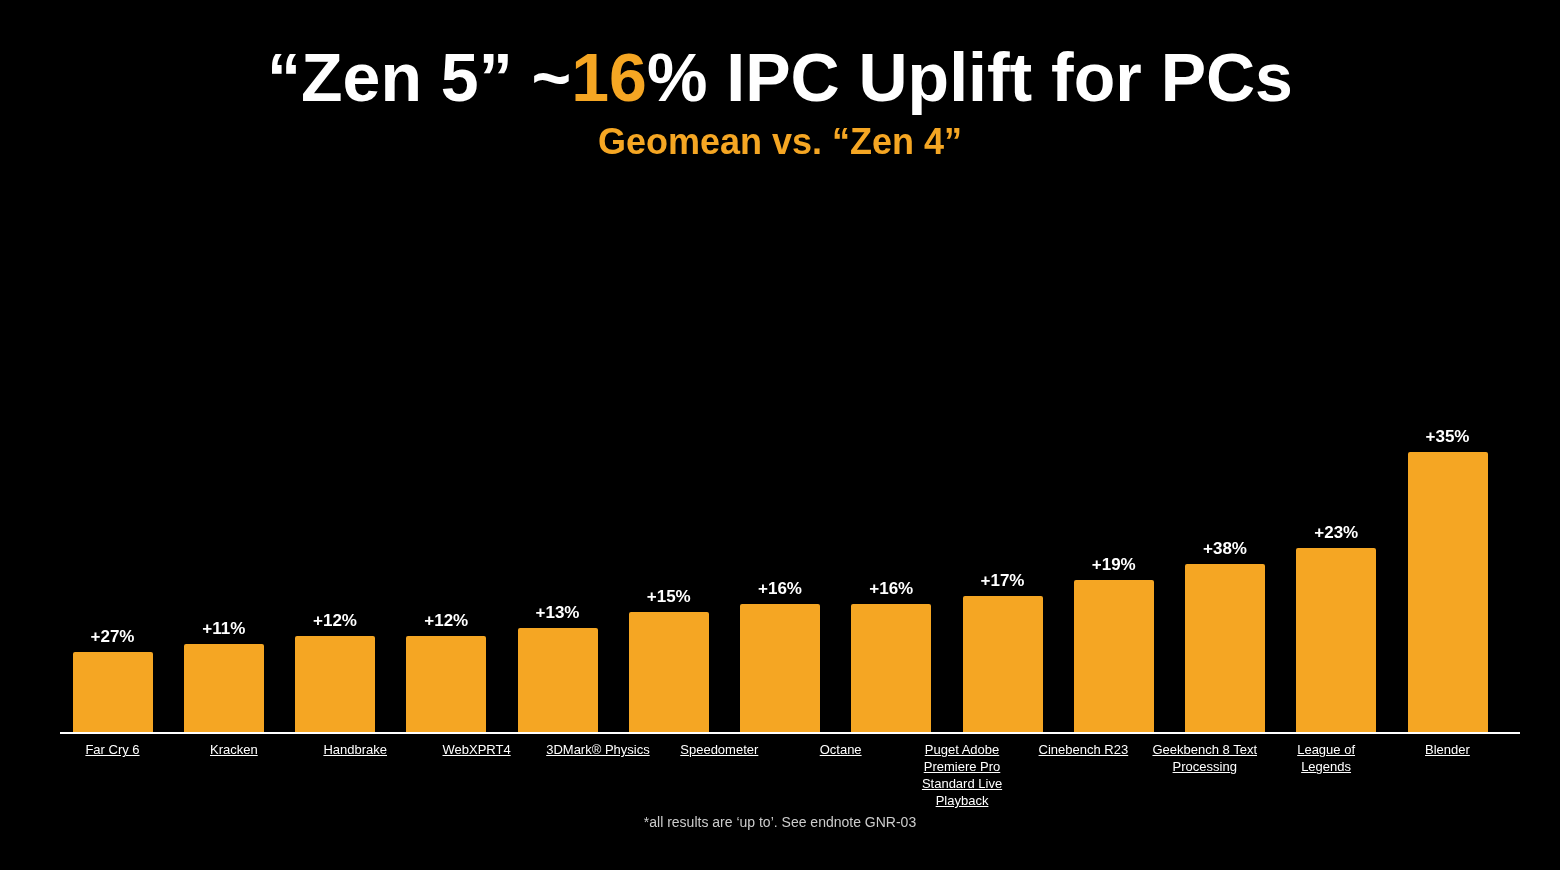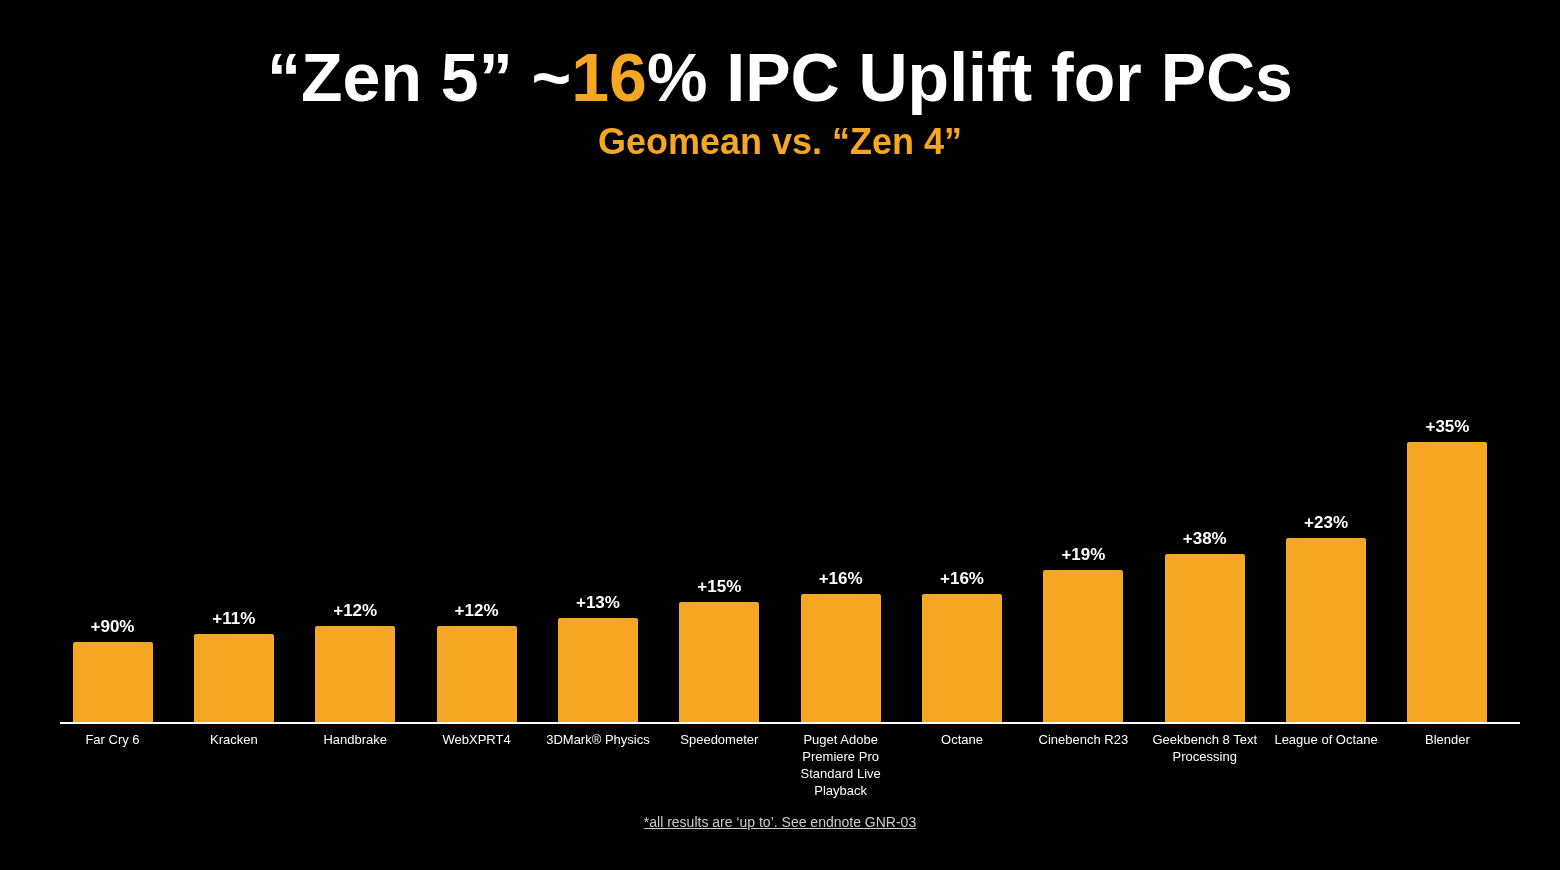--- a/index.html
+++ b/index.html
@@ -77,43 +77,43 @@
       padding: 8px 10px 0 10px;
       width: 1460px;
     }
     .bar-label-bottom {
       font-size: 13px;
       color: #fff;
       text-align: center;
       flex: 1;
       max-width: 105px;
       line-height: 1.3;
+      text-decoration: underline;
     }
     .footnote {
       font-size: 14px;
       color: #ccc;
-      margin-top: 14px;
+      margin-top: 4px;
       text-align: center;
       padding-bottom: 10px;
-      text-decoration: underline;
     }
   </style>
 </head>
 <body>
 
 <div class="container">
   <h1 class="title">
     <span>“Zen 5” ~</span><span class="highlight">16</span><span>% IPC Uplift for PCs</span>
   </h1>
   <div class="subtitle">Geomean  vs. “Zen 4”</div>
 
   <div class="chart-area">
     <div class="bars-container" id="bars-container">
     <div class="bar-group">
-          <div class="bar-label-top">+90%</div>
+          <div class="bar-label-top">+27%</div>
           <div class="bar" style="height: 80px; background: rgb(245, 166, 35);"></div>
         </div>
         <div class="bar-group">
           <div class="bar-label-top">+11%</div>
           <div class="bar" style="height: 88px; background: rgb(245, 166, 35);"></div>
         </div>
         <div class="bar-group">
           <div class="bar-label-top">+12%</div>
           <div class="bar" style="height: 96px; background: rgb(245, 166, 35);"></div>
         </div>
@@ -131,20 +131,24 @@
         </div>
         <div class="bar-group">
           <div class="bar-label-top">+16%</div>
           <div class="bar" style="height: 128px; background: rgb(245, 166, 35);"></div>
         </div>
         <div class="bar-group">
           <div class="bar-label-top">+16%</div>
           <div class="bar" style="height: 128px; background: rgb(245, 166, 35);"></div>
         </div>
         <div class="bar-group">
+          <div class="bar-label-top">+17%</div>
+          <div class="bar" style="height: 136px; background: rgb(245, 166, 35);"></div>
+        </div>
+        <div class="bar-group">
           <div class="bar-label-top">+19%</div>
           <div class="bar" style="height: 152px; background: rgb(245, 166, 35);"></div>
         </div>
         <div class="bar-group">
           <div class="bar-label-top">+38%</div>
           <div class="bar" style="height: 168px; background: rgb(245, 166, 35);"></div>
         </div>
         <div class="bar-group">
           <div class="bar-label-top">+23%</div>
           <div class="bar" style="height: 184px; background: rgb(245, 166, 35);"></div>
@@ -155,23 +159,23 @@
         </div>
       </div>
     <div style="width:100%; height:2px; background:#fff; margin: 0 10px;"></div>
     <div class="labels-row" id="labels-row">
     <div class="bar-label-bottom">Far Cry 6</div>
         <div class="bar-label-bottom">Kracken</div>
         <div class="bar-label-bottom">Handbrake</div>
         <div class="bar-label-bottom">WebXPRT4</div>
         <div class="bar-label-bottom">3DMark® Physics</div>
         <div class="bar-label-bottom">Speedometer</div>
+        <div class="bar-label-bottom">Octane</div>
         <div class="bar-label-bottom">Puget Adobe Premiere Pro Standard Live Playback</div>
-        <div class="bar-label-bottom">Octane</div>
         <div class="bar-label-bottom">Cinebench R23</div>
         <div class="bar-label-bottom">Geekbench 8 Text Processing</div>
-        <div class="bar-label-bottom">League of Octane</div>
+        <div class="bar-label-bottom">League of Legends</div>
         <div class="bar-label-bottom">Blender</div>
       </div>
   </div>
 
   <div class="footnote">*all results are ‘up to’. See endnote GNR-03</div>
 </div>
 
 </body></html>

